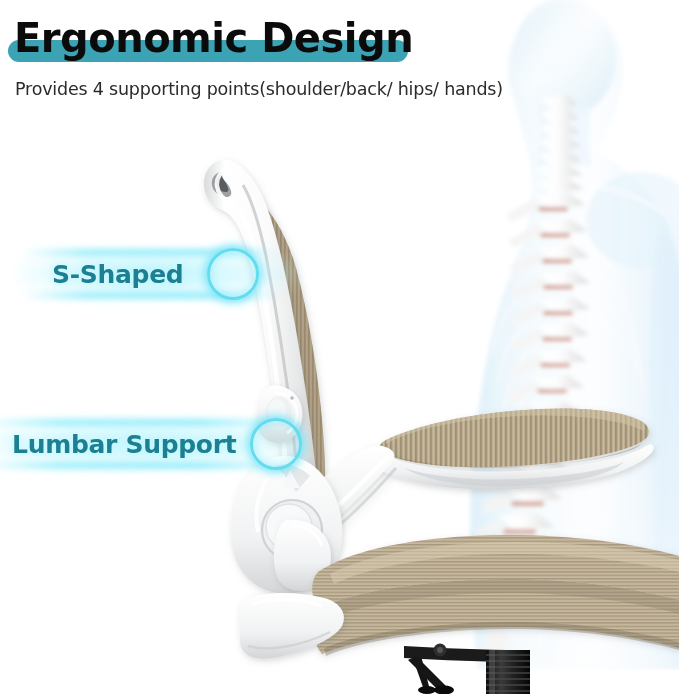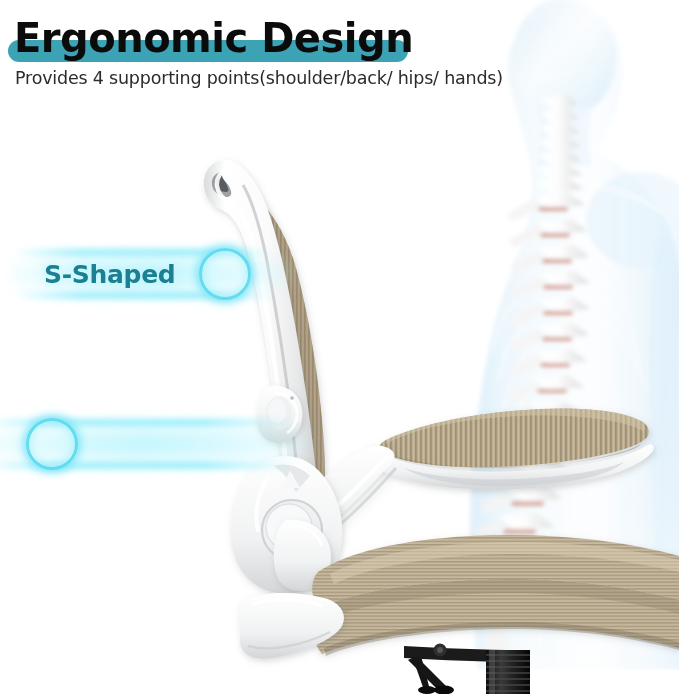--- a/index.html
+++ b/index.html
@@ -52,21 +52,21 @@
   .subtitle {
     position:absolute;
     left:15px; top:66px;
     width:600px;
     font-size:17.5px;
     line-height:24px;
     color:#2b2b2b;
     font-family:"DejaVu Sans","Liberation Sans",sans-serif;
     letter-spacing:-0.2px;
   }
-  .subtitle .ln { display:block; white-space:nowrap; }
+  .subtitle .ln { display:block; white-space:nowrap;margin-top:11px; }
 
   
   .anatomy { position:absolute; left:392px; top:-10px; width:300px; height:680px; z-index:5; }
 
   
   .chair { position:absolute; left:0; top:0; width:679px; height:694px; z-index:10; }
 
   
   .callout {
     position:absolute;
@@ -112,21 +112,21 @@
     position:relative;
     z-index:3;
     width:52px; height:52px;
     border-radius:50%;
     border:3.5px solid #63dcf0;
     box-shadow:0 0 9px 3px rgba(110,226,246,0.85), inset 0 0 8px 2px rgba(140,235,250,0.55);
     margin-left:14px;
     flex:none;
   }
 
-  #callout-s-shaped { left:44px; top:243px;gap:10px; }
+  #callout-s-shaped { left:52px; top:243px;gap:10px; }
   #callout-s-shaped .glow-pill { width:280px; }
   #callout-s-shaped .glow-line { width:258px; }
 
   #callout-lumbar { left:12px; top:413px; }
   #callout-lumbar .glow-pill { width:330px; }
   #callout-lumbar .glow-line { width:312px; }
 
   #callout-cushion { left:138px; top:592px; }
   #callout-cushion .glow-pill { width:300px; }
   #callout-cushion .glow-line { width:282px; }
@@ -557,17 +557,18 @@
     <div class="glow-line top"></div>
     <div class="glow-line bot"></div>
     <span class="callout-label">S-Shaped</span>
     <span class="callout-ring"></span>
   </div>
 
   <div class="callout" id="callout-lumbar">
     <div class="glow-pill"></div>
     <div class="glow-line top"></div>
     <div class="glow-line bot"></div>
+    <span class="callout-label">Lumbar Support</span>
     <span class="callout-ring"></span>
   </div>
 
 
 </div>
 
 </body></html>

